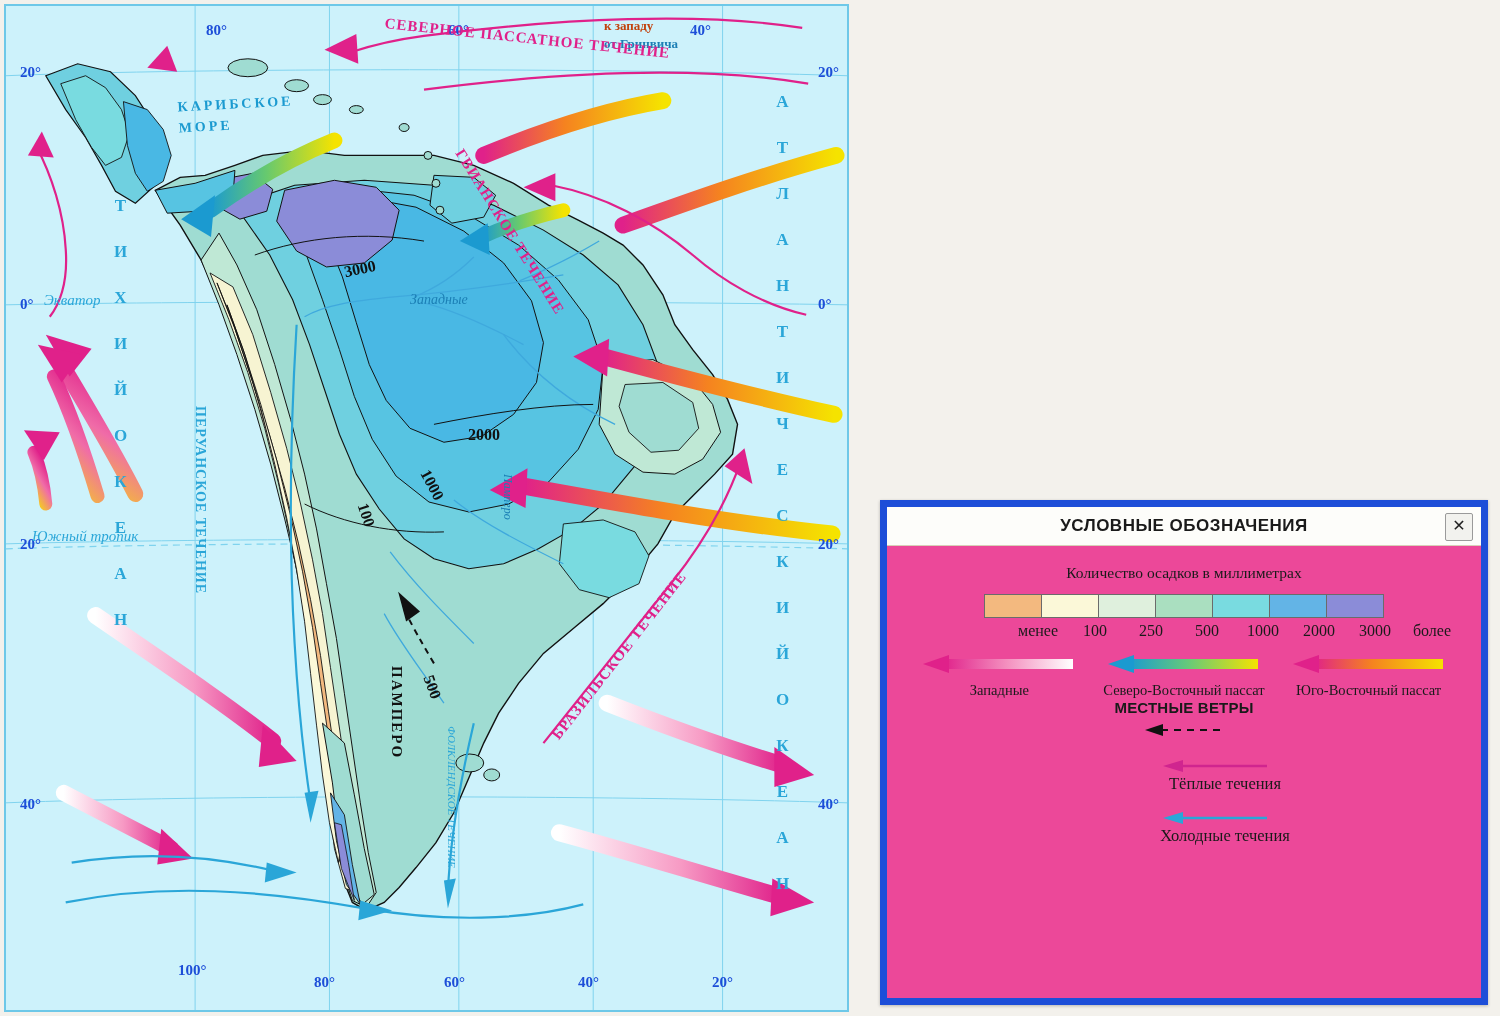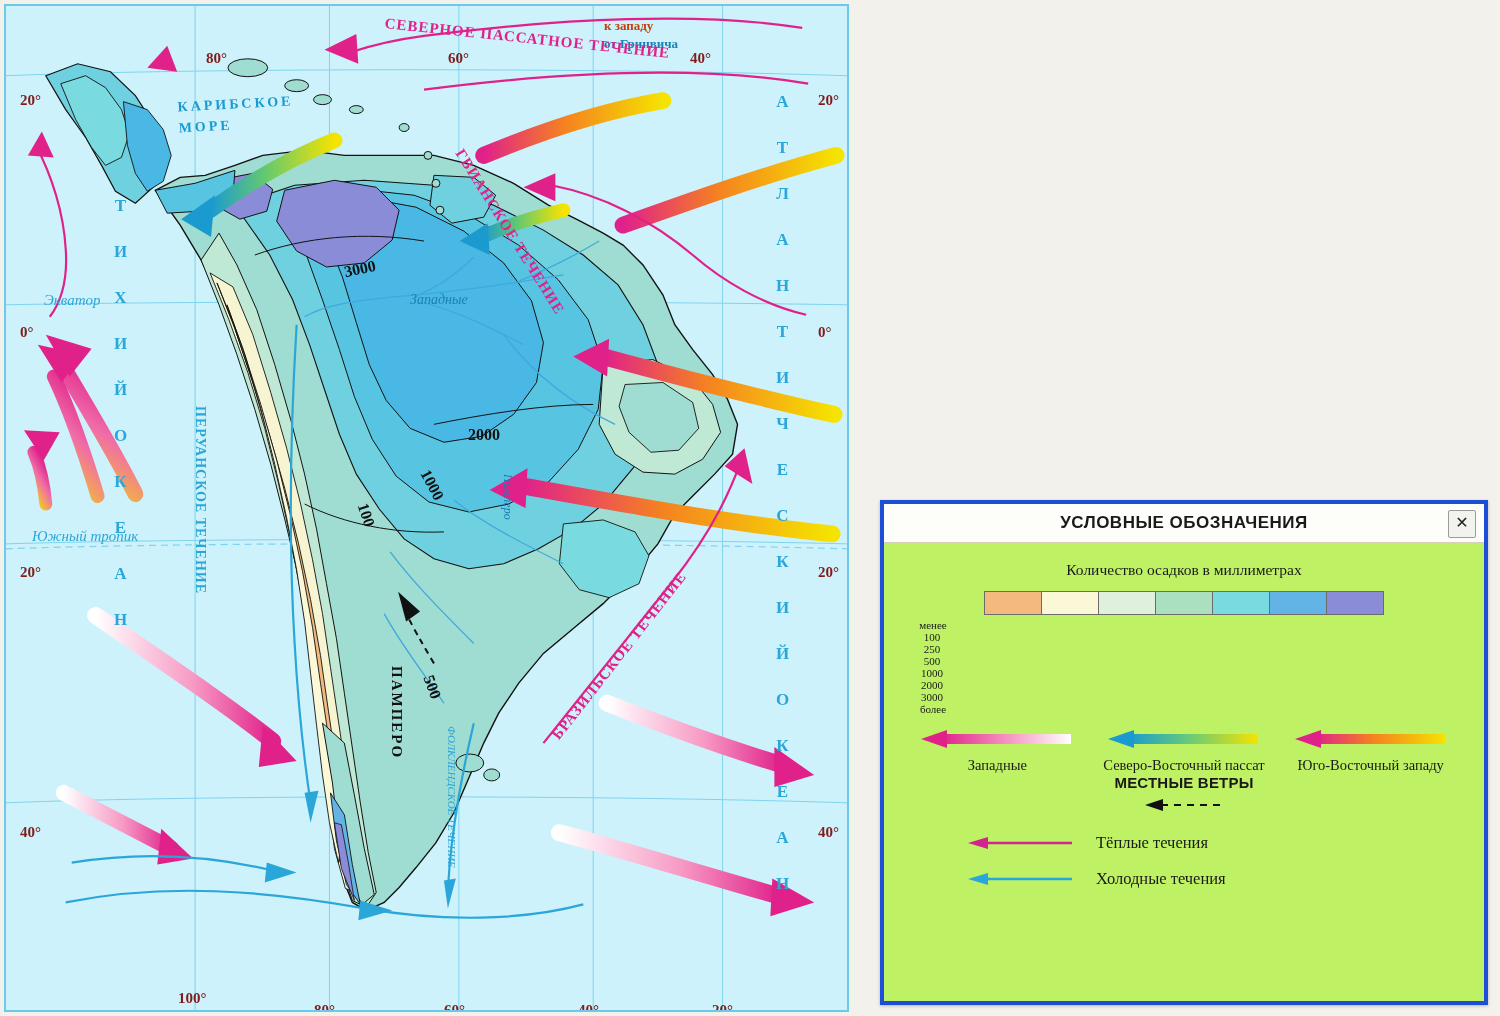--- a/index.html
+++ b/index.html
@@ -32,24 +32,23 @@
     position: absolute;
     left: 0; top: 0;
     width: 100%;
     height: 100%;
   }
 
   .grid-label {
     position: absolute;
     font-family: "Liberation Serif", serif;
     font-size: 15px;
-    color: #7f1d1d;
+    color: #1d4ed8;
     font-weight: bold;
     white-space: nowrap;
-    margin-top: 28px;
   }
   .map-text {
     position: absolute;
     white-space: nowrap;
     font-family: "Liberation Serif", serif;
   }
   .current-label {
     color: #e0218a;
     font-weight: bold;
     font-size: 15px;
@@ -90,22 +89,22 @@
     font-style: italic;
   }
 
   
   #legend-panel {
     position: absolute;
     left: 880px;
     top: 500px;
     width: 608px;
     height: 505px;
-    background: #bef264;
-    border: 4px solid #1d4ed8;
+    background: #ec4899;
+    border: 7px solid #1d4ed8;
     box-sizing: border-box;
     box-shadow: 0 1px 3px rgba(0,0,0,.25);
   }
   #legend-header {
     position: relative;
     height: 38px;
     border-bottom: 1px solid #d8cfb8;
     background: #fdfdfa;
   }
   #legend-title {
@@ -155,26 +154,25 @@
   }
   .swatch {
     width: 56px;
     height: 22px;
     border: 1px solid #6b6b6b;
     border-right: none;
   }
   .swatch:last-child { border-right: 1px solid #6b6b6b; }
   #precip-scale {
     display: flex;
-    justify-content: flex-start;
+    justify-content: flex-end;
     margin-top: 4px;
     font-family: "Liberation Serif", serif;
-    font-size: 11px;
+    font-size: 16px;
     color: #1a1a1a;
-    flex-direction: column;
   }
   .scale-item {
     width: 56px;
     text-align: center;
   }
   .scale-item.edge { width: 58px; }
 
   #winds-row {
     display: flex;
     justify-content: space-around;
@@ -190,20 +188,21 @@
     line-height: 1.15;
   }
   #local-winds-title { }
   #local-wind-sample { text-align: center; margin-top: 6px; }
 
   .current-row {
     display: flex;
     align-items: center;
     margin-top: 16px;
     padding-left: 60px;
+    flex-direction: column;
   }
   .current-sample { width: 110px; }
   .current-text {
     font-family: "Liberation Serif", serif;
     font-size: 16.5px;
     color: #1a1a1a;
     margin-left: 22px;
   }
 </style>
 </head>
@@ -528,21 +527,21 @@
             <defs>
               <linearGradient id="lgSE" x1="1" y1="0" x2="0" y2="0">
                 <stop offset="0%" stop-color="#f5e300"></stop>
                 <stop offset="55%" stop-color="#f58220"></stop>
                 <stop offset="100%" stop-color="#e0218a"></stop>
               </linearGradient>
             </defs>
             <rect x="24" y="5" width="130" height="10" fill="url(#lgSE)"></rect>
             <path d="M30 1 L4 10 L30 19 Z" fill="#e0218a"></path>
           </svg>
-          <div class="wind-label">Юго-Восточный западу</div>
+          <div class="wind-label">Юго-Восточный пассат</div>
         </div>
       </div>
 
       <div id="local-winds-title" class="legend-section-title bold">МЕСТНЫЕ ВЕТРЫ</div>
       <div id="local-wind-sample">
         <svg width="90" height="16" viewBox="0 0 90 16">
           <line x1="22" y1="8" x2="84" y2="8" stroke="#111" stroke-width="2" stroke-dasharray="7 6"></line>
           <path d="M24 2 L6 8 L24 14 Z" fill="#111"></path>
         </svg>
       </div>

